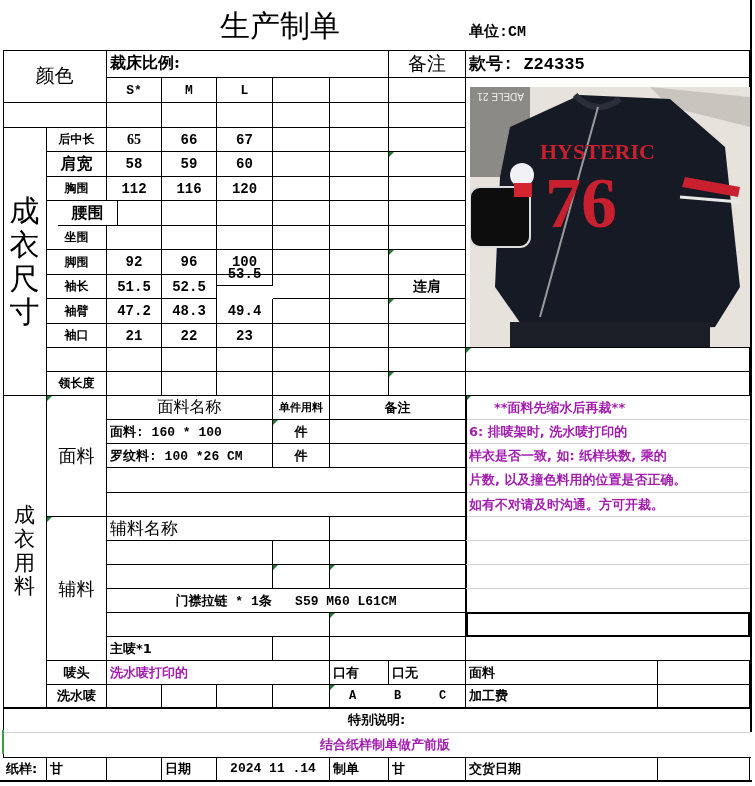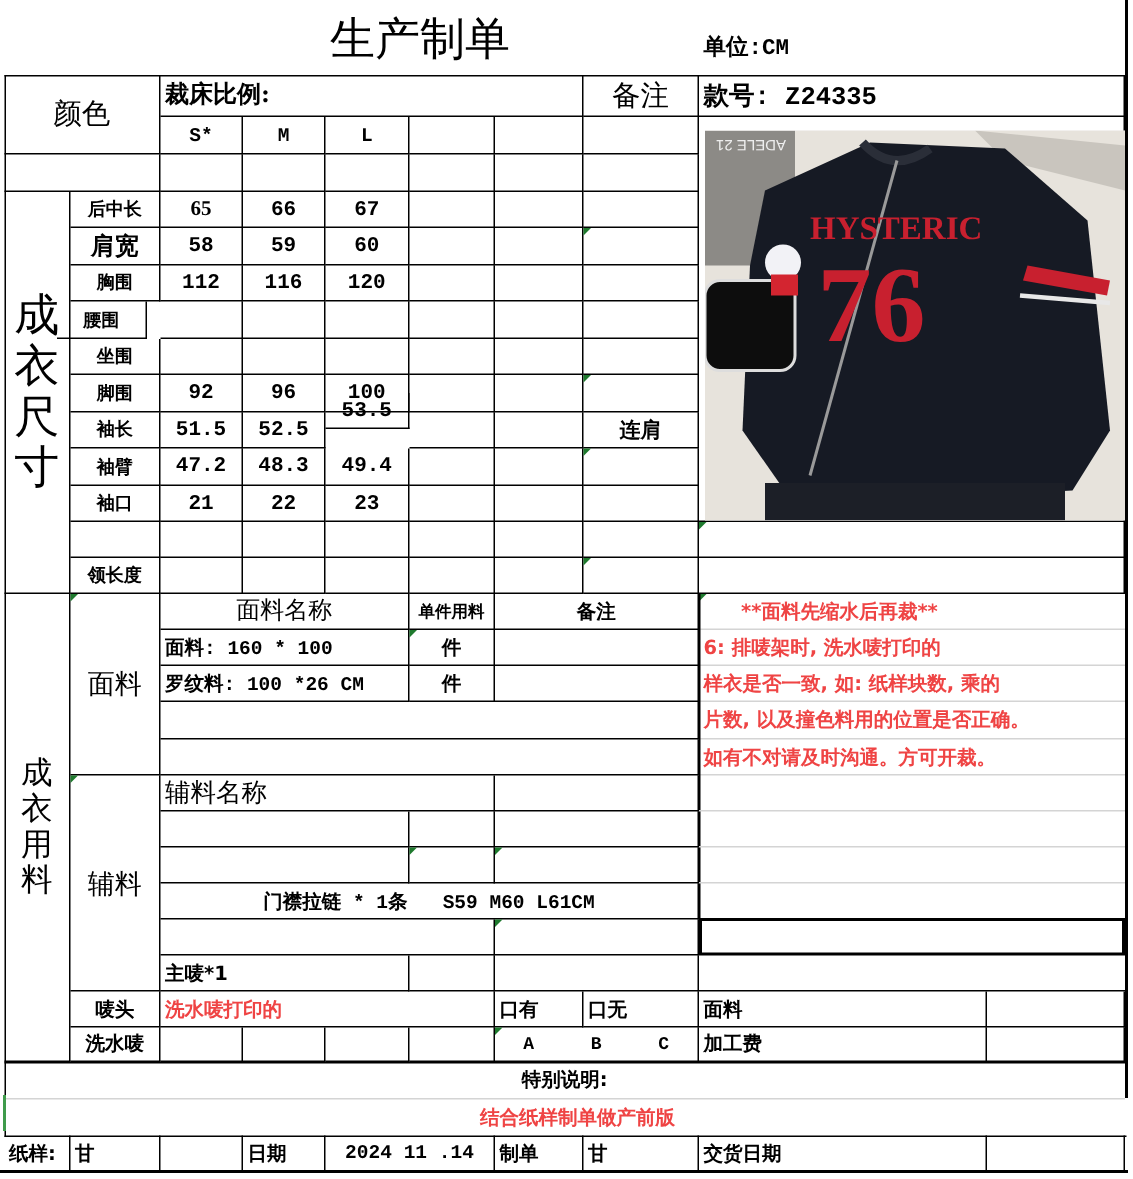--- a/index.html
+++ b/index.html
@@ -5,21 +5,21 @@
   html, body { margin:0; padding:0; background:#ffffff; }
   body { width:755px; height:786px; position:relative; overflow:hidden;
          font-family:"DejaVu Sans","Liberation Sans",sans-serif; color:#000; }
   .c { position:absolute; box-sizing:border-box; display:flex; align-items:center;
        justify-content:center; font-size:13px; white-space:nowrap; overflow:hidden; }
   .b { border-right:1px solid #000; border-bottom:1px solid #000; }
   .l { justify-content:flex-start; padding-left:3px; }
   .bold { font-weight:bold; }
   .serif { font-family:"DejaVu Serif","Liberation Serif",serif; }
   .mono { font-family:"Liberation Mono","DejaVu Sans Mono",monospace; font-weight:bold; }
-  .red { color:#ef4444; font-weight:bold; }
+  .red { color:#a21caf; font-weight:bold; }
   .gl { border-bottom:1px solid #d4d4d4; }
   .tri { position:absolute; width:0; height:0; border-top:5px solid #1f7a2e; border-right:5px solid transparent; }
   .vtext { flex-direction:column; line-height:1.12; }
   .photo { position:absolute; left:470px; top:87px; width:280px; height:260px; overflow:hidden;
            background:#e9e6e1; }
 </style>
 </head>
 <body>
 
 <div class="c serif" style="left:150px;top:4px;width:260px;height:44px;font-size:30px;">生产制单</div>
@@ -71,21 +71,21 @@
     <div class="c b " style="left: 273px; top: 152px; width: 57px; height: 25px; font-size: 14px;"></div>
     <div class="c b " style="left: 330px; top: 152px; width: 59px; height: 25px; font-size: 14px;"></div>
     <div class="c b bold" style="left: 389px; top: 152px; width: 77px; height: 25px; font-size: 14px;"></div>
     <div class="c b bold" style="left: 47px; top: 177px; width: 60px; height: 24px; font-size: 12px;">胸围</div>
     <div class="c b mono" style="left: 107px; top: 177px; width: 55px; height: 24px; font-size: 14px;">112</div>
     <div class="c b mono" style="left: 162px; top: 177px; width: 55px; height: 24px; font-size: 14px;">116</div>
     <div class="c b mono" style="left: 217px; top: 177px; width: 56px; height: 24px; font-size: 14px;">120</div>
     <div class="c b " style="left: 273px; top: 177px; width: 57px; height: 24px; font-size: 14px;"></div>
     <div class="c b " style="left: 330px; top: 177px; width: 59px; height: 24px; font-size: 14px;"></div>
     <div class="c b bold" style="left: 389px; top: 177px; width: 77px; height: 24px; font-size: 14px;"></div>
-    <div class="c b bold" style="left: 38px; top: 201px; width: 60px; height: 25px; font-size: 12px; text-align: center;">腰围</div>
+    <div class="c b bold" style="left: 58px; top: 201px; width: 60px; height: 25px; font-size: 16px; text-align: center;">腰围</div>
     <div class="c b mono" style="left: 107px; top: 201px; width: 55px; height: 25px; font-size: 14px;"></div>
     <div class="c b mono" style="left: 162px; top: 201px; width: 55px; height: 25px; font-size: 14px;"></div>
     <div class="c b mono" style="left: 217px; top: 201px; width: 56px; height: 25px; font-size: 14px;"></div>
     <div class="c b " style="left: 273px; top: 201px; width: 57px; height: 25px; font-size: 14px;"></div>
     <div class="c b " style="left: 330px; top: 201px; width: 59px; height: 25px; font-size: 14px;"></div>
     <div class="c b bold" style="left: 389px; top: 201px; width: 77px; height: 25px; font-size: 14px;"></div>
     <div class="c b bold" style="left: 47px; top: 226px; width: 60px; height: 24px; font-size: 12px;">坐围</div>
     <div class="c b mono" style="left: 107px; top: 226px; width: 55px; height: 24px; font-size: 14px;"></div>
     <div class="c b mono" style="left: 162px; top: 226px; width: 55px; height: 24px; font-size: 14px;"></div>
     <div class="c b mono" style="left: 217px; top: 226px; width: 56px; height: 24px; font-size: 14px;"></div>

